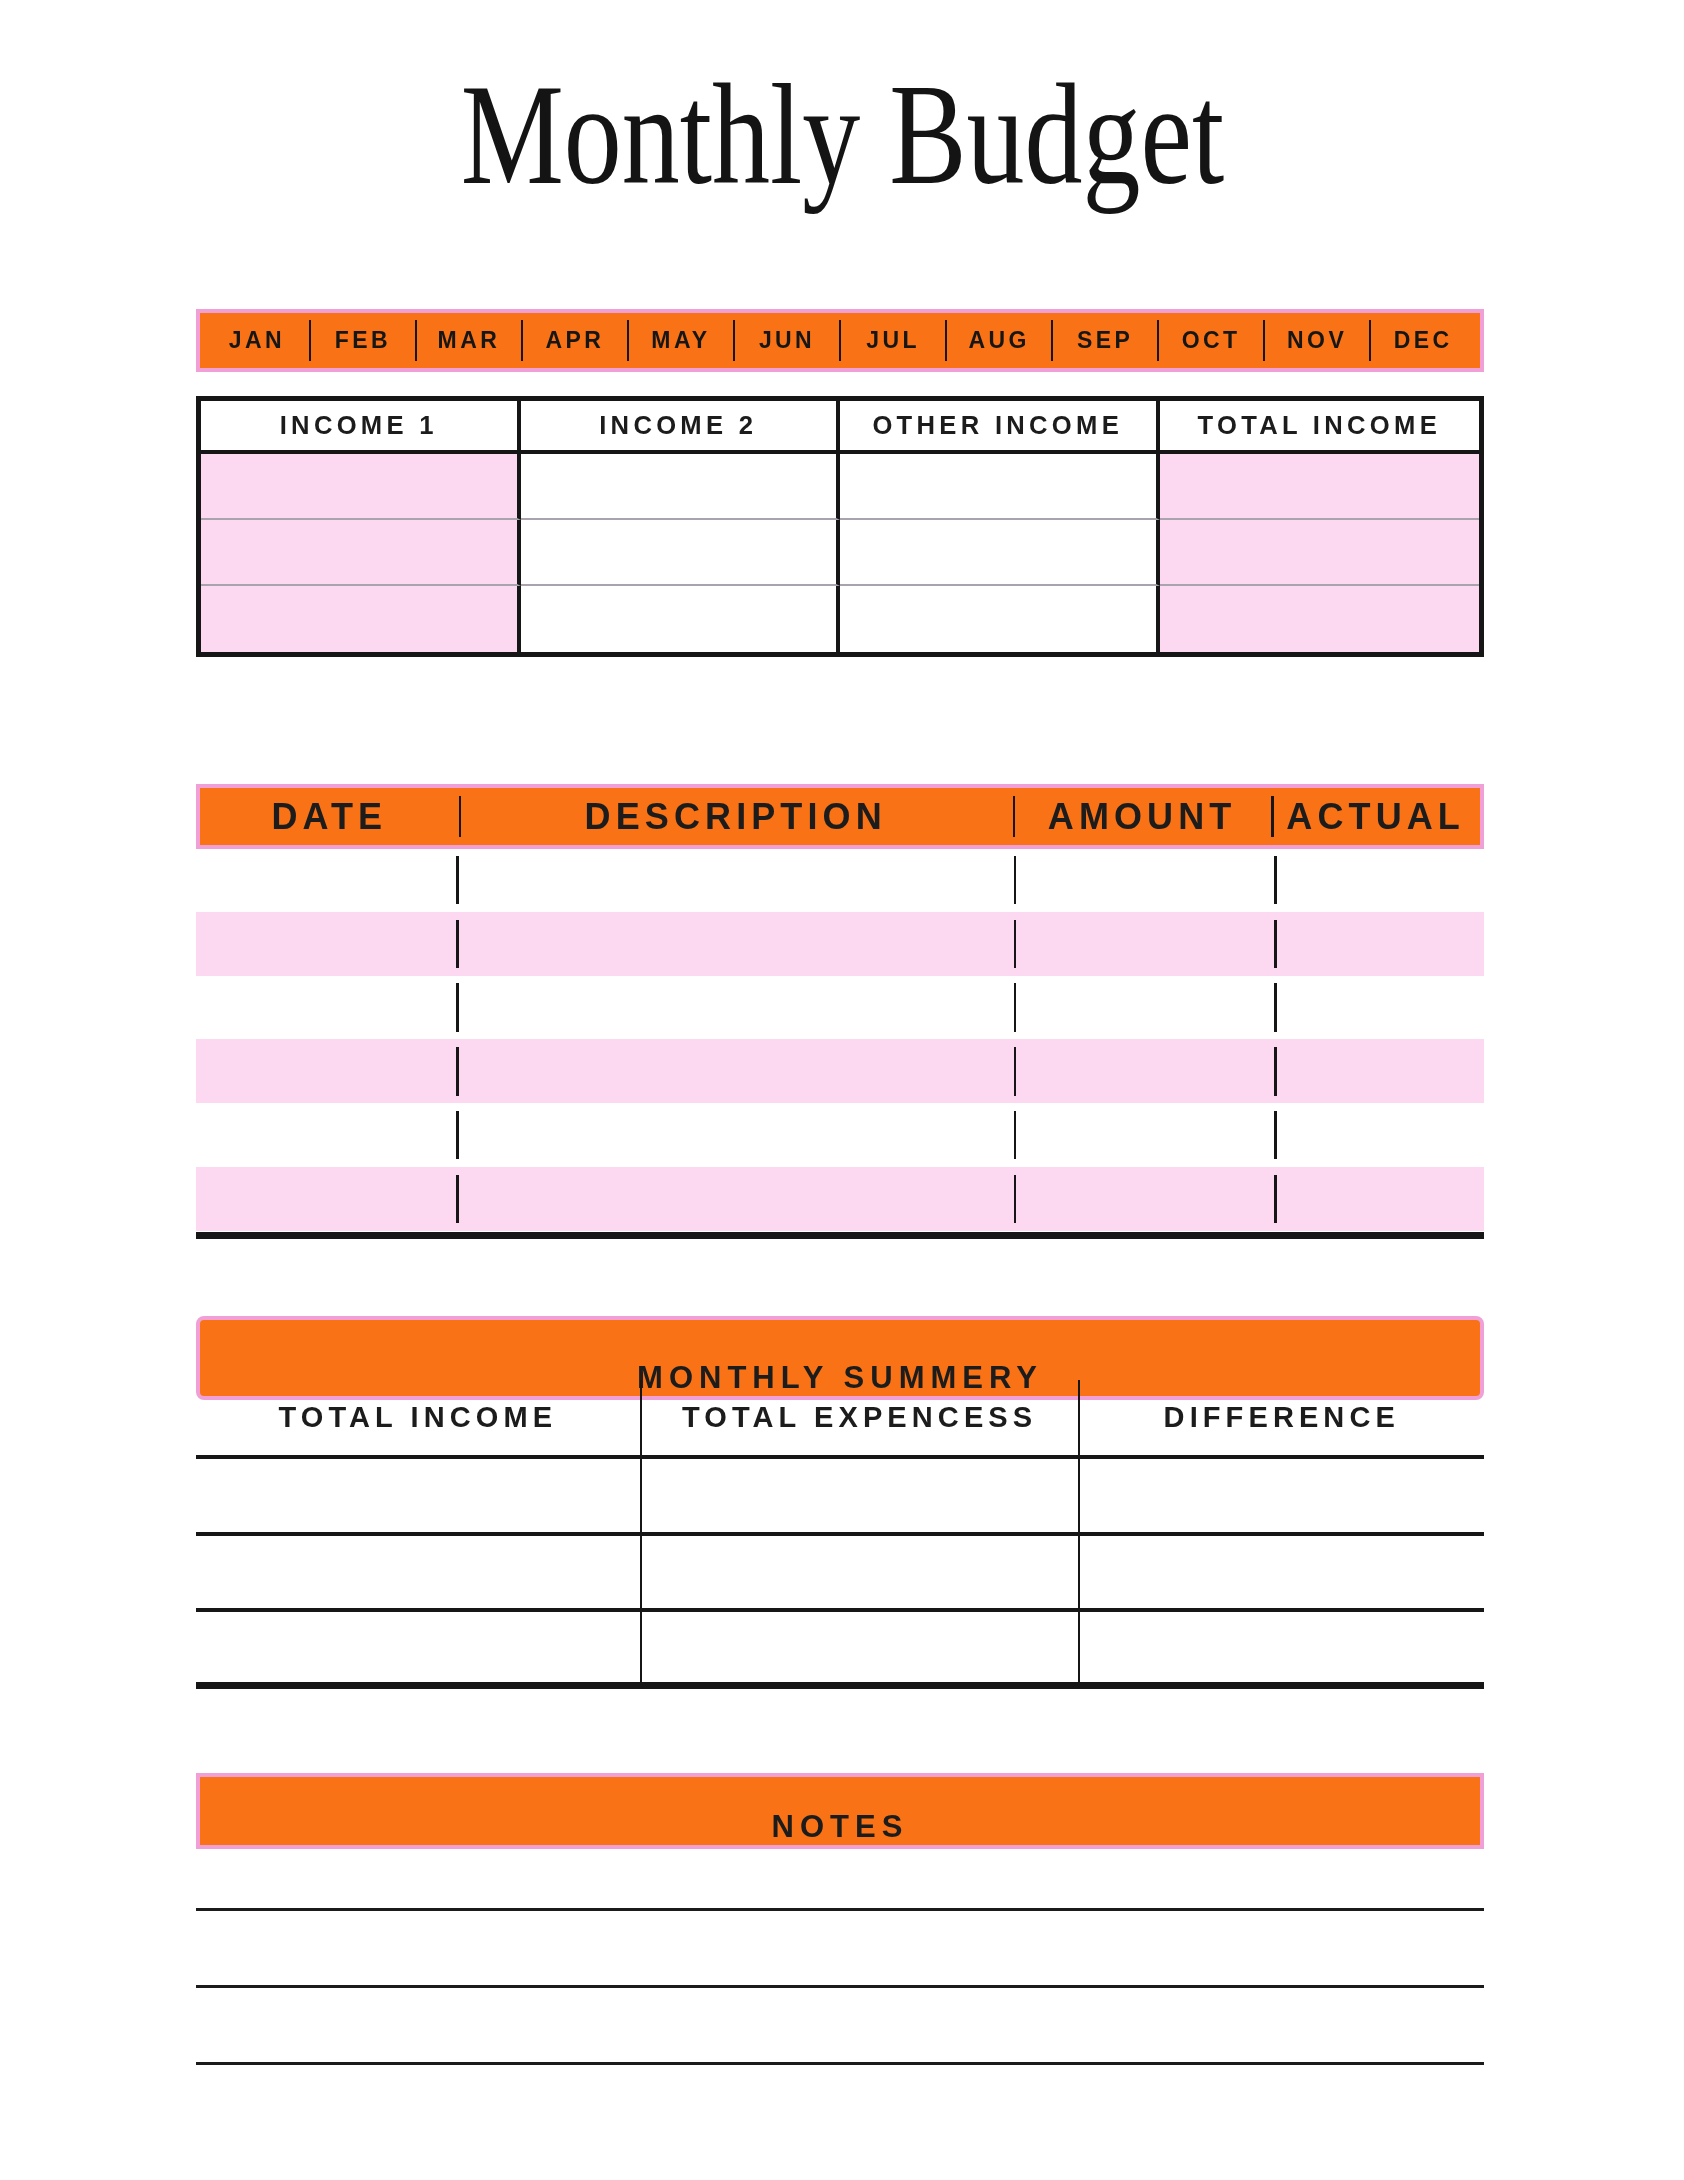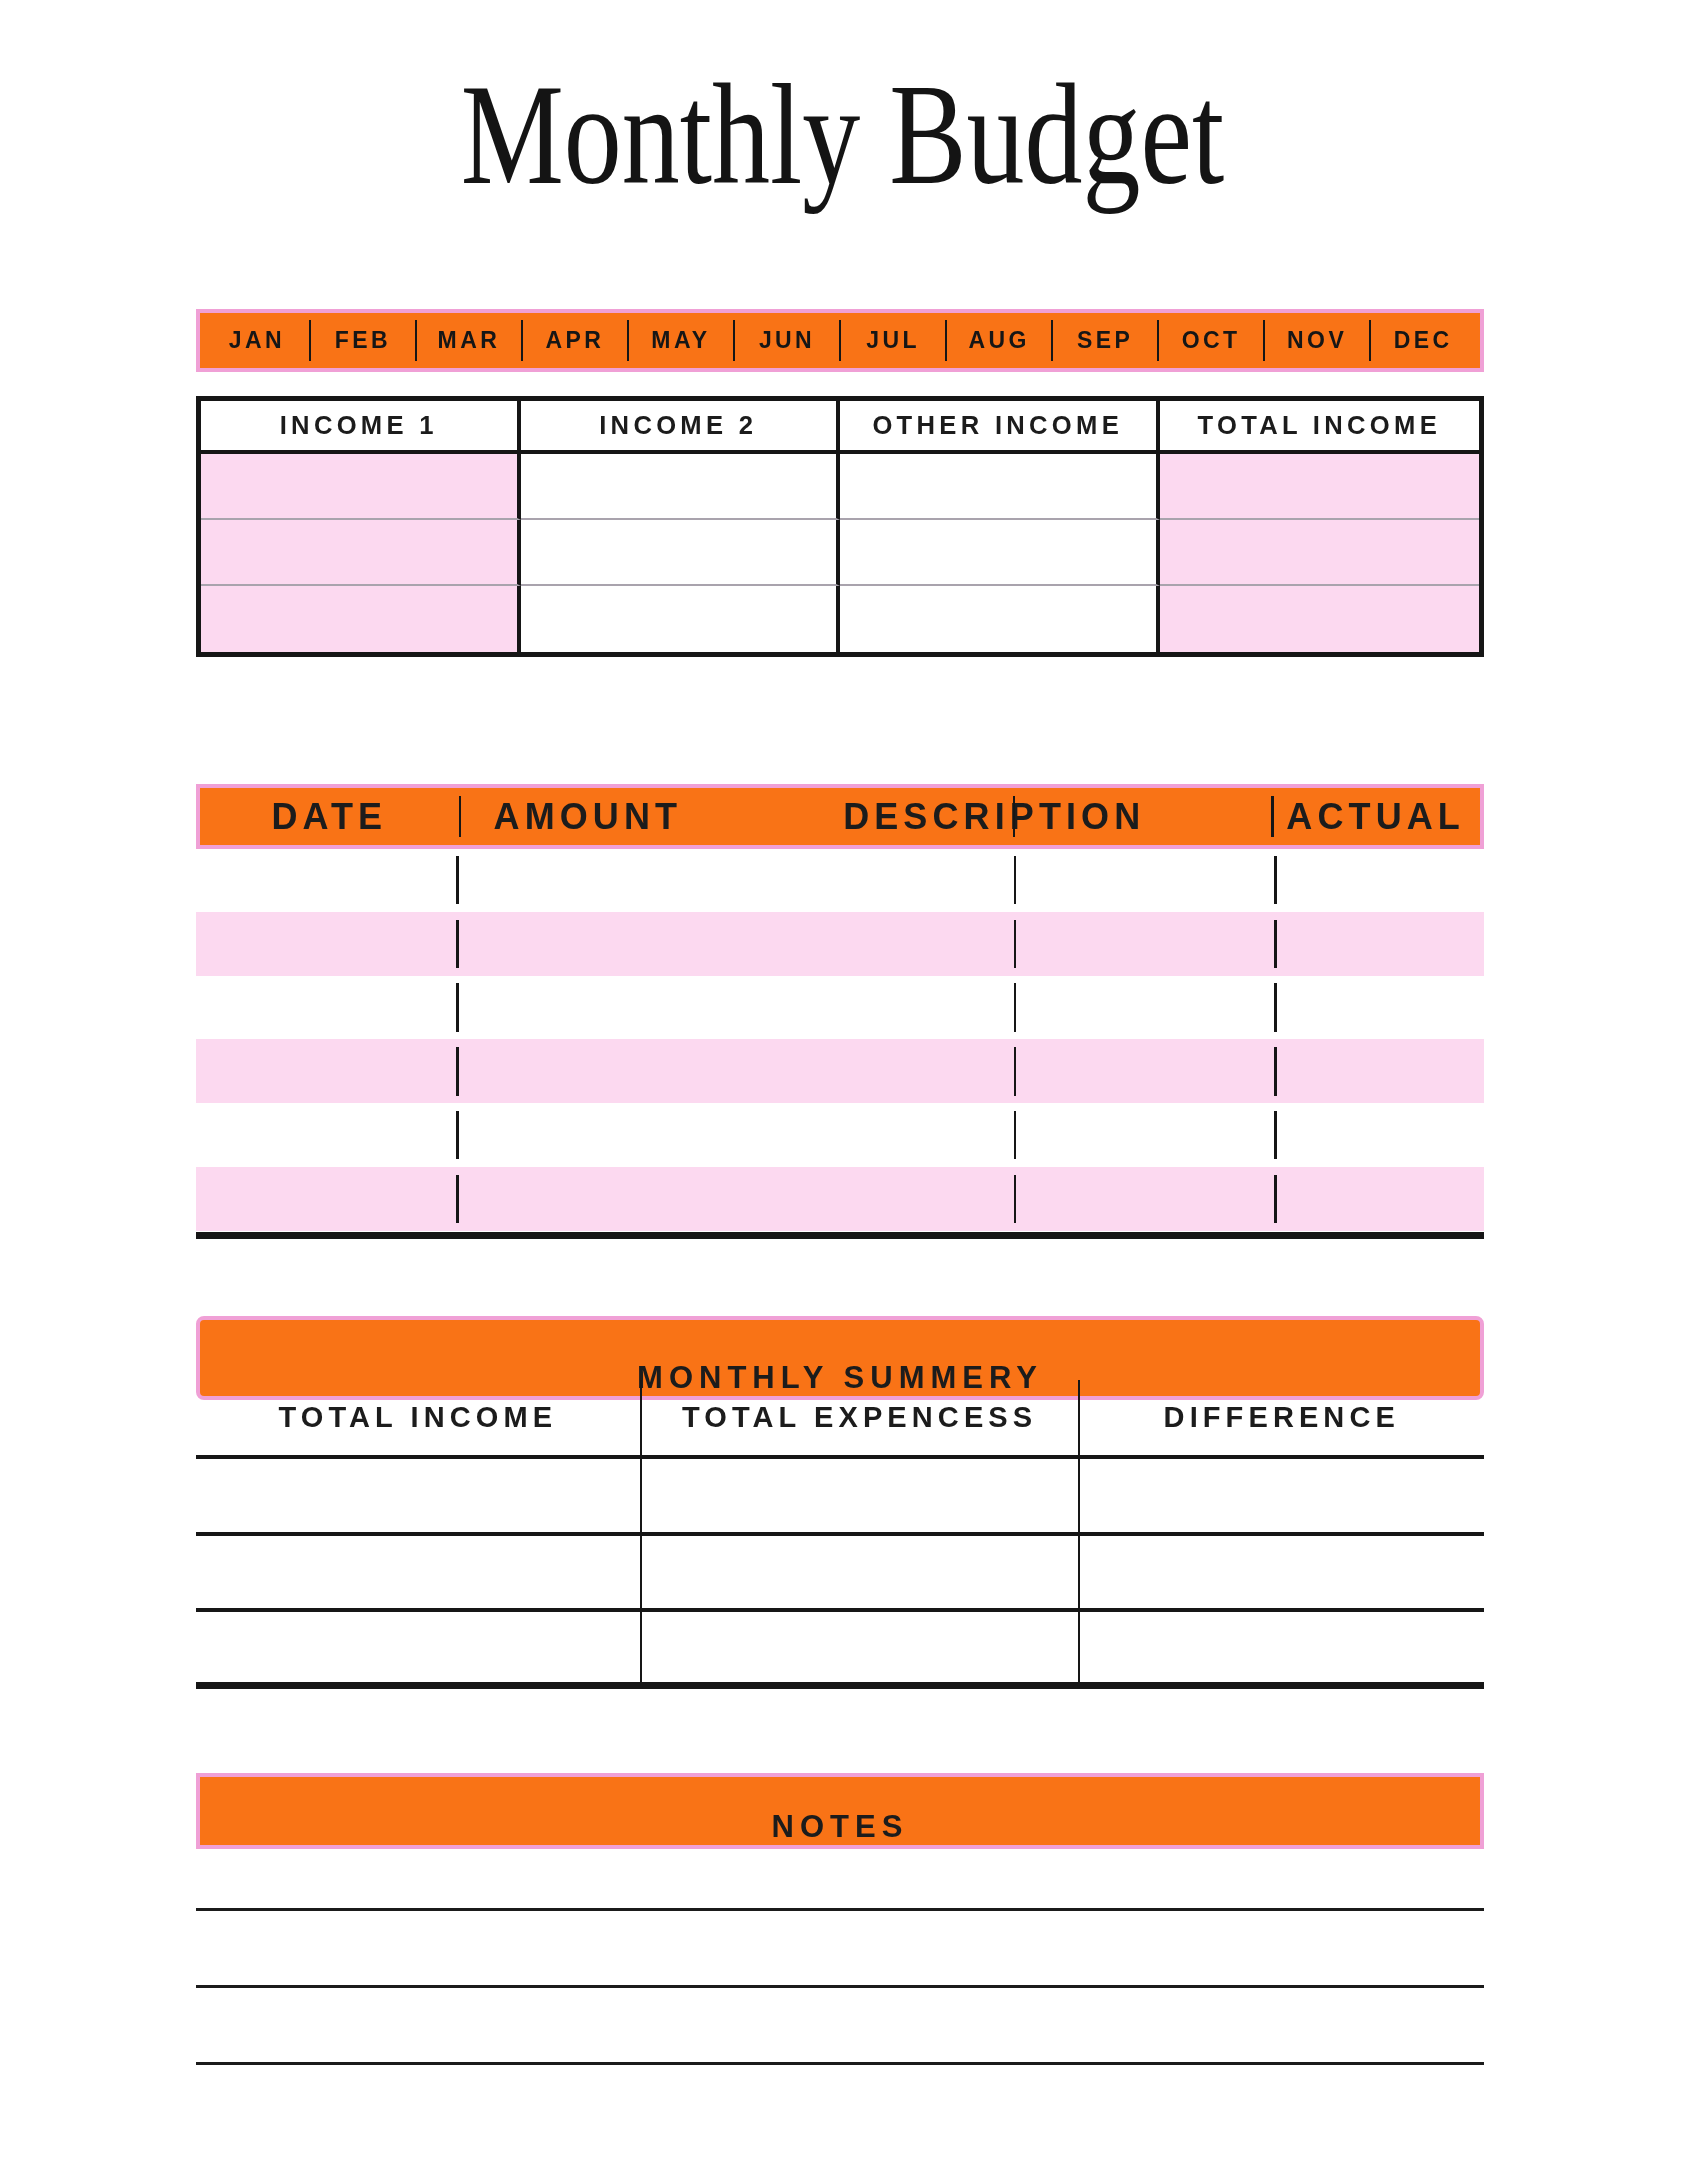--- a/index.html
+++ b/index.html
@@ -286,25 +286,25 @@
     <div class="income-bcell pink last-row"></div>
     <div class="income-bcell last-row"></div>
     <div class="income-bcell last-row"></div>
     <div class="income-bcell pink last-col last-row"></div>
   </div>
 
   <div class="band expense-header">
     <div class="col col-date">
         <span class="hdr-label">DATE</span>
       </div>
+    <div class="col col-desc">
+        <span class="hdr-label">DESCRIPTION</span>
+      </div>
     <div class="col col-amount">
         <span class="hdr-label">AMOUNT</span>
-      </div>
-    <div class="col col-desc">
-        <span class="hdr-label">DESCRIPTION</span>
       </div>
     <div class="col col-actual">
         <span class="hdr-label">ACTUAL</span>
       </div>
     <div class="vline v1"></div>
     <div class="vline v2"></div>
     <div class="vline v3"></div>
   </div>
 
   <div class="expense-body">

